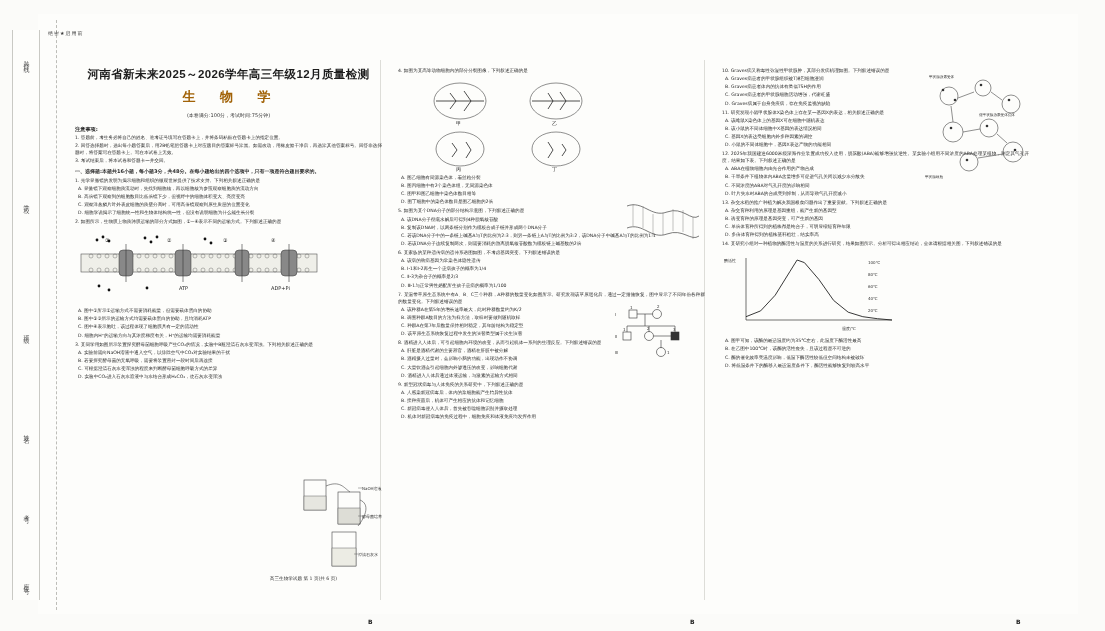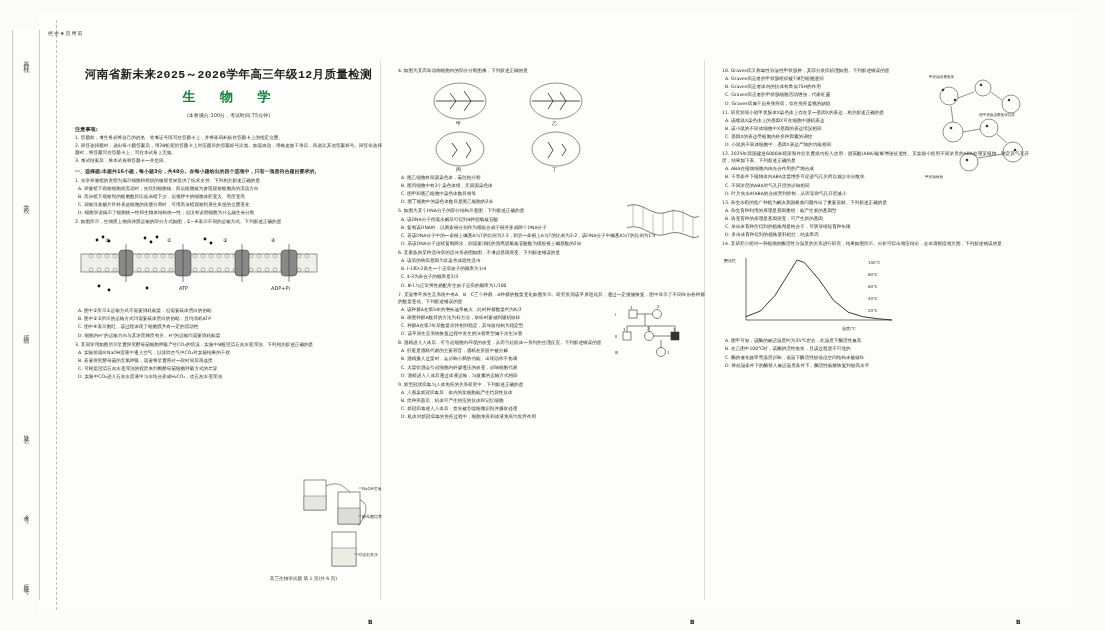--- a/index.html
+++ b/index.html
@@ -51,28 +51,28 @@
     position:absolute;left:56px;top:20px;height:590px;width:0;
     border-left:1px dashed #bdbdb8;
   }
   .colsep{
     position:absolute;top:60px;height:540px;width:0;border-left:1px solid #ddddd8;
   }
   .sep1{left:380px;}
   .sep2{left:704px;}
 
   h1.title{
-    font-family:Liberation Mono, monospace;
+    font-family:Liberation Sans, sans-serif;
     font-size:11.5px;font-weight:bold;text-align:center;margin:0 0 4px 0;color:#1c1c1c;
     letter-spacing:0.4px;
   }
   h2.subject{
     font-family:"DejaVu Serif","Liberation Serif",serif;
     font-size:13px;font-weight:bold;text-align:center;letter-spacing:10px;
-    margin:2px 0 5px 6px;color:#15803d;
+    margin:2px 0 5px 6px;color:#a16207;
   }
   .examhead{
     position:absolute;left:48px;top:30px;font-size:5px;color:#3a3a3a;letter-spacing:1px;
   }
   .meta{
     text-align:center;font-size:5px;margin:0 0 6px 0;color:#333;
   }
   .noticehead{font-size:5.2px;font-weight:bold;margin:3px 0 1px 0;}
   p{margin:0 0 1.2px 0;}
   .q{margin-top:2px;}

